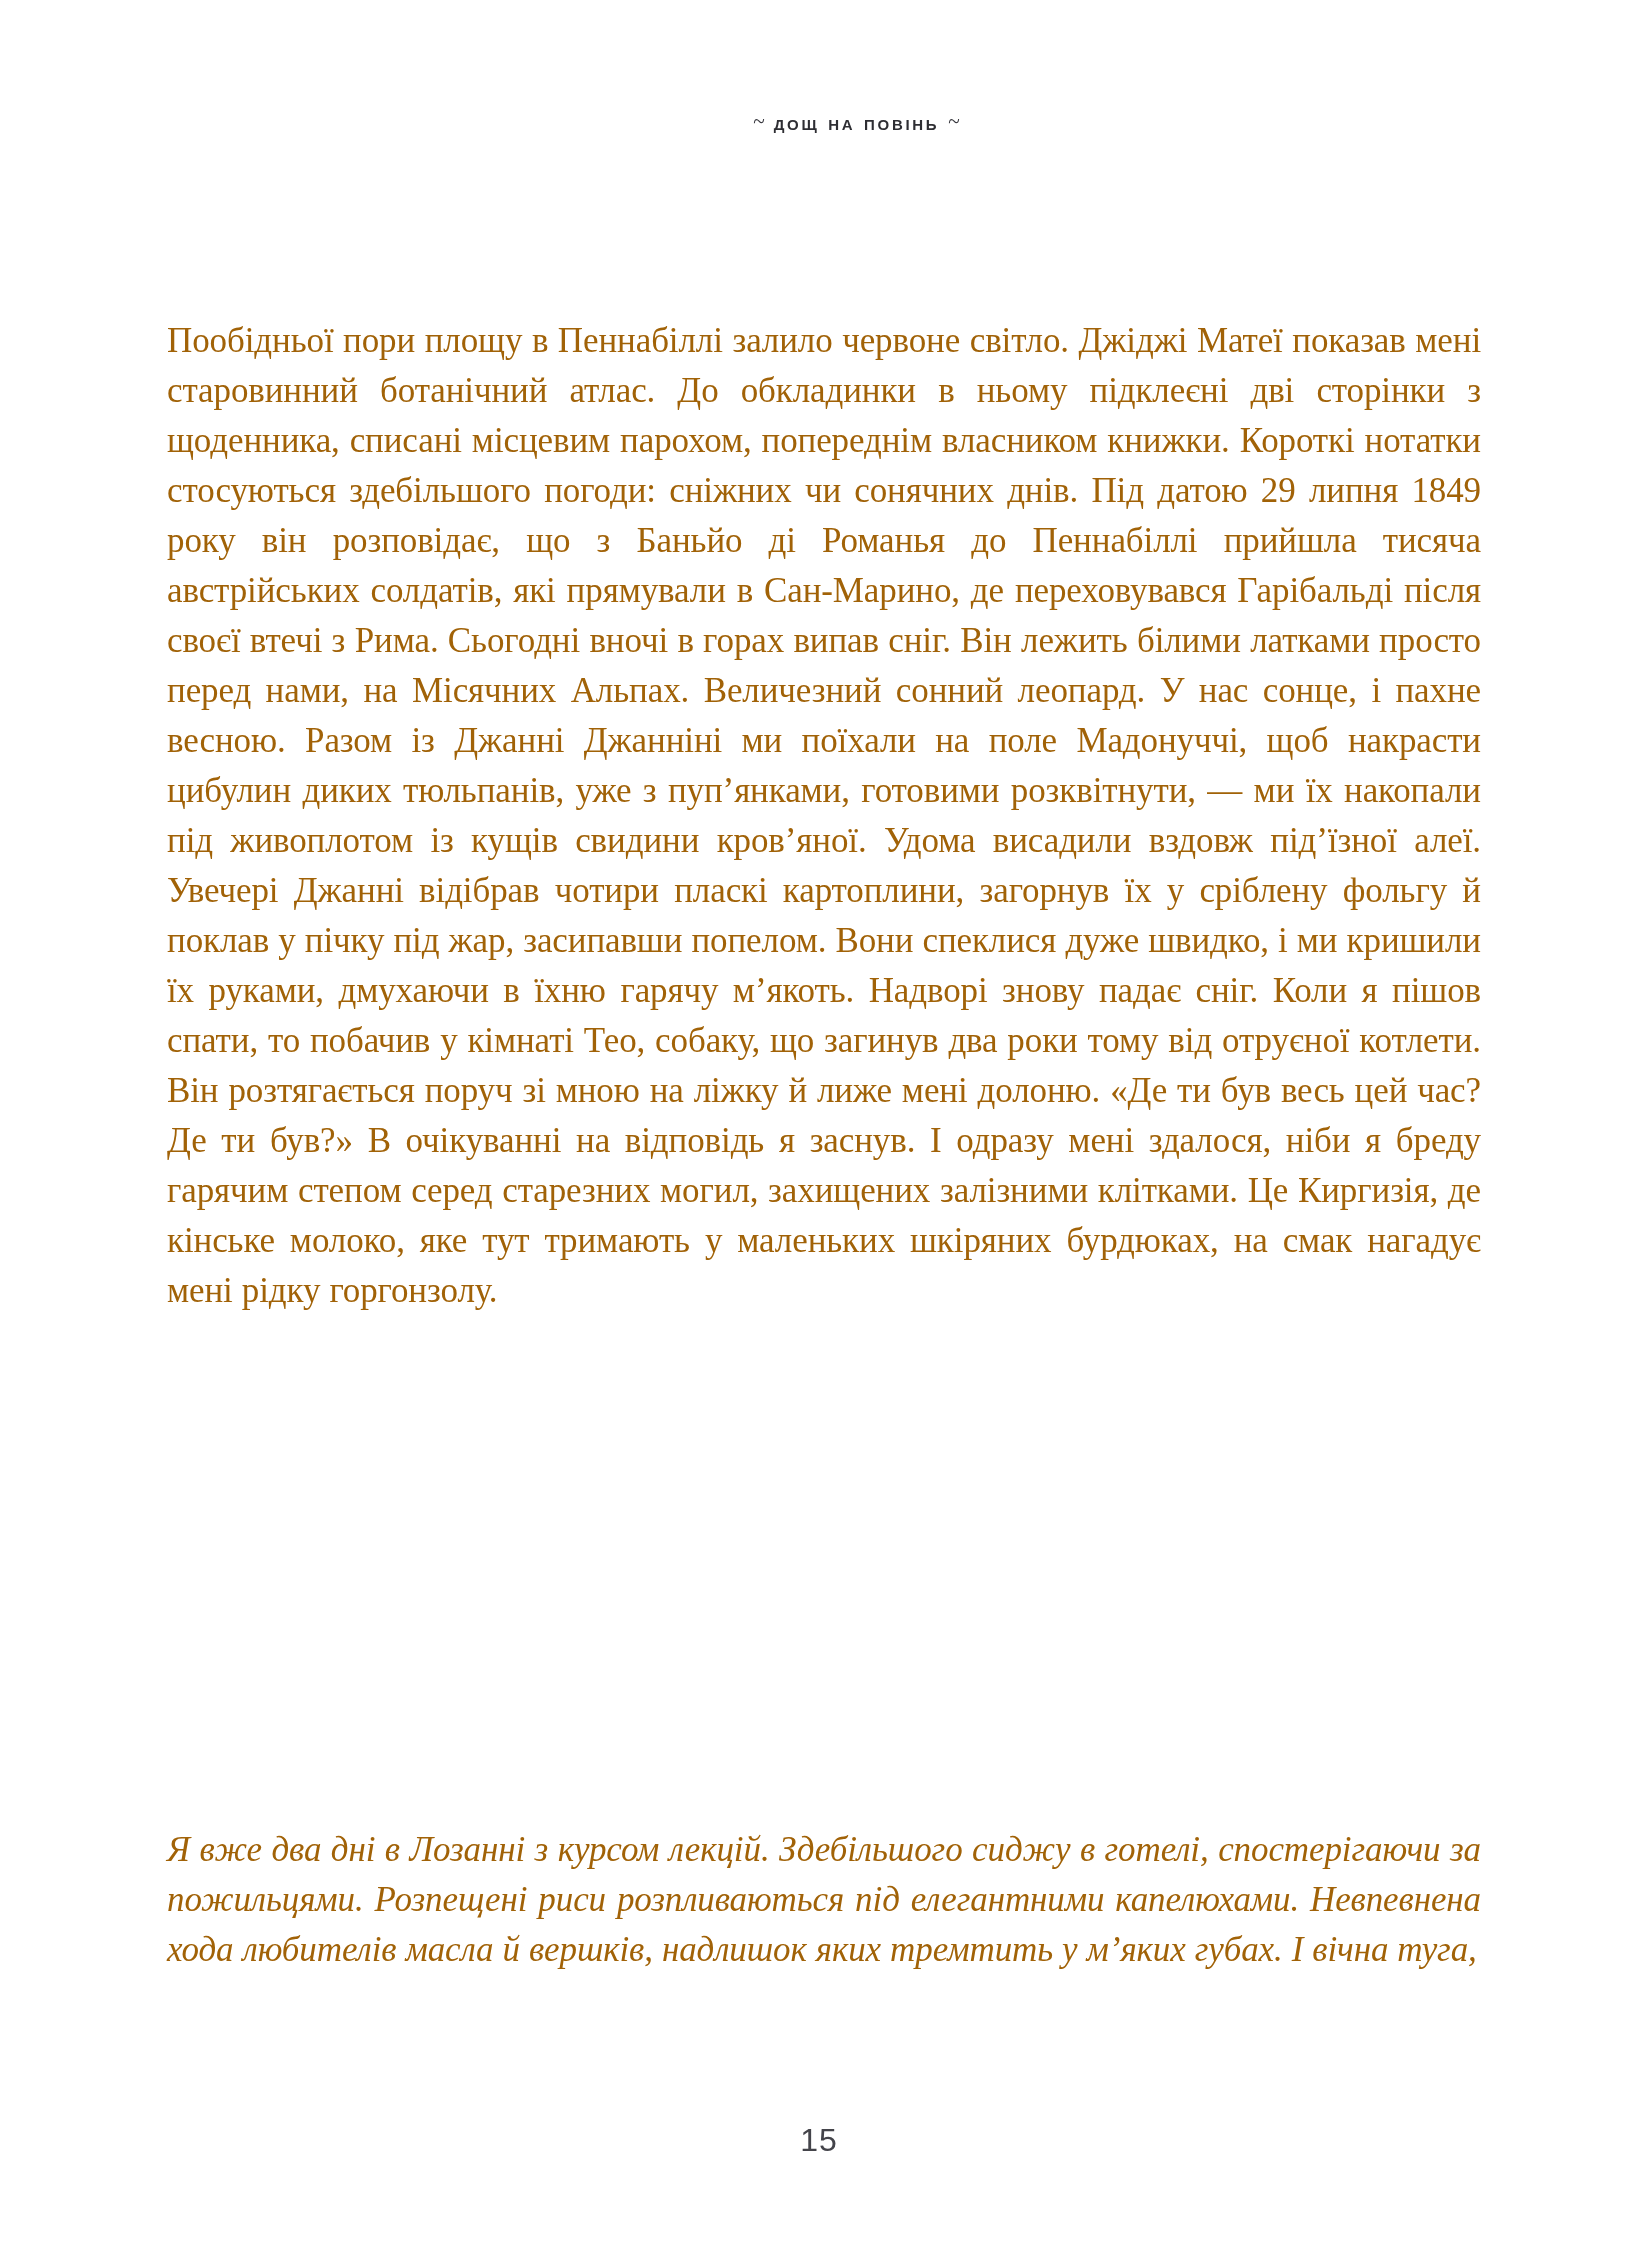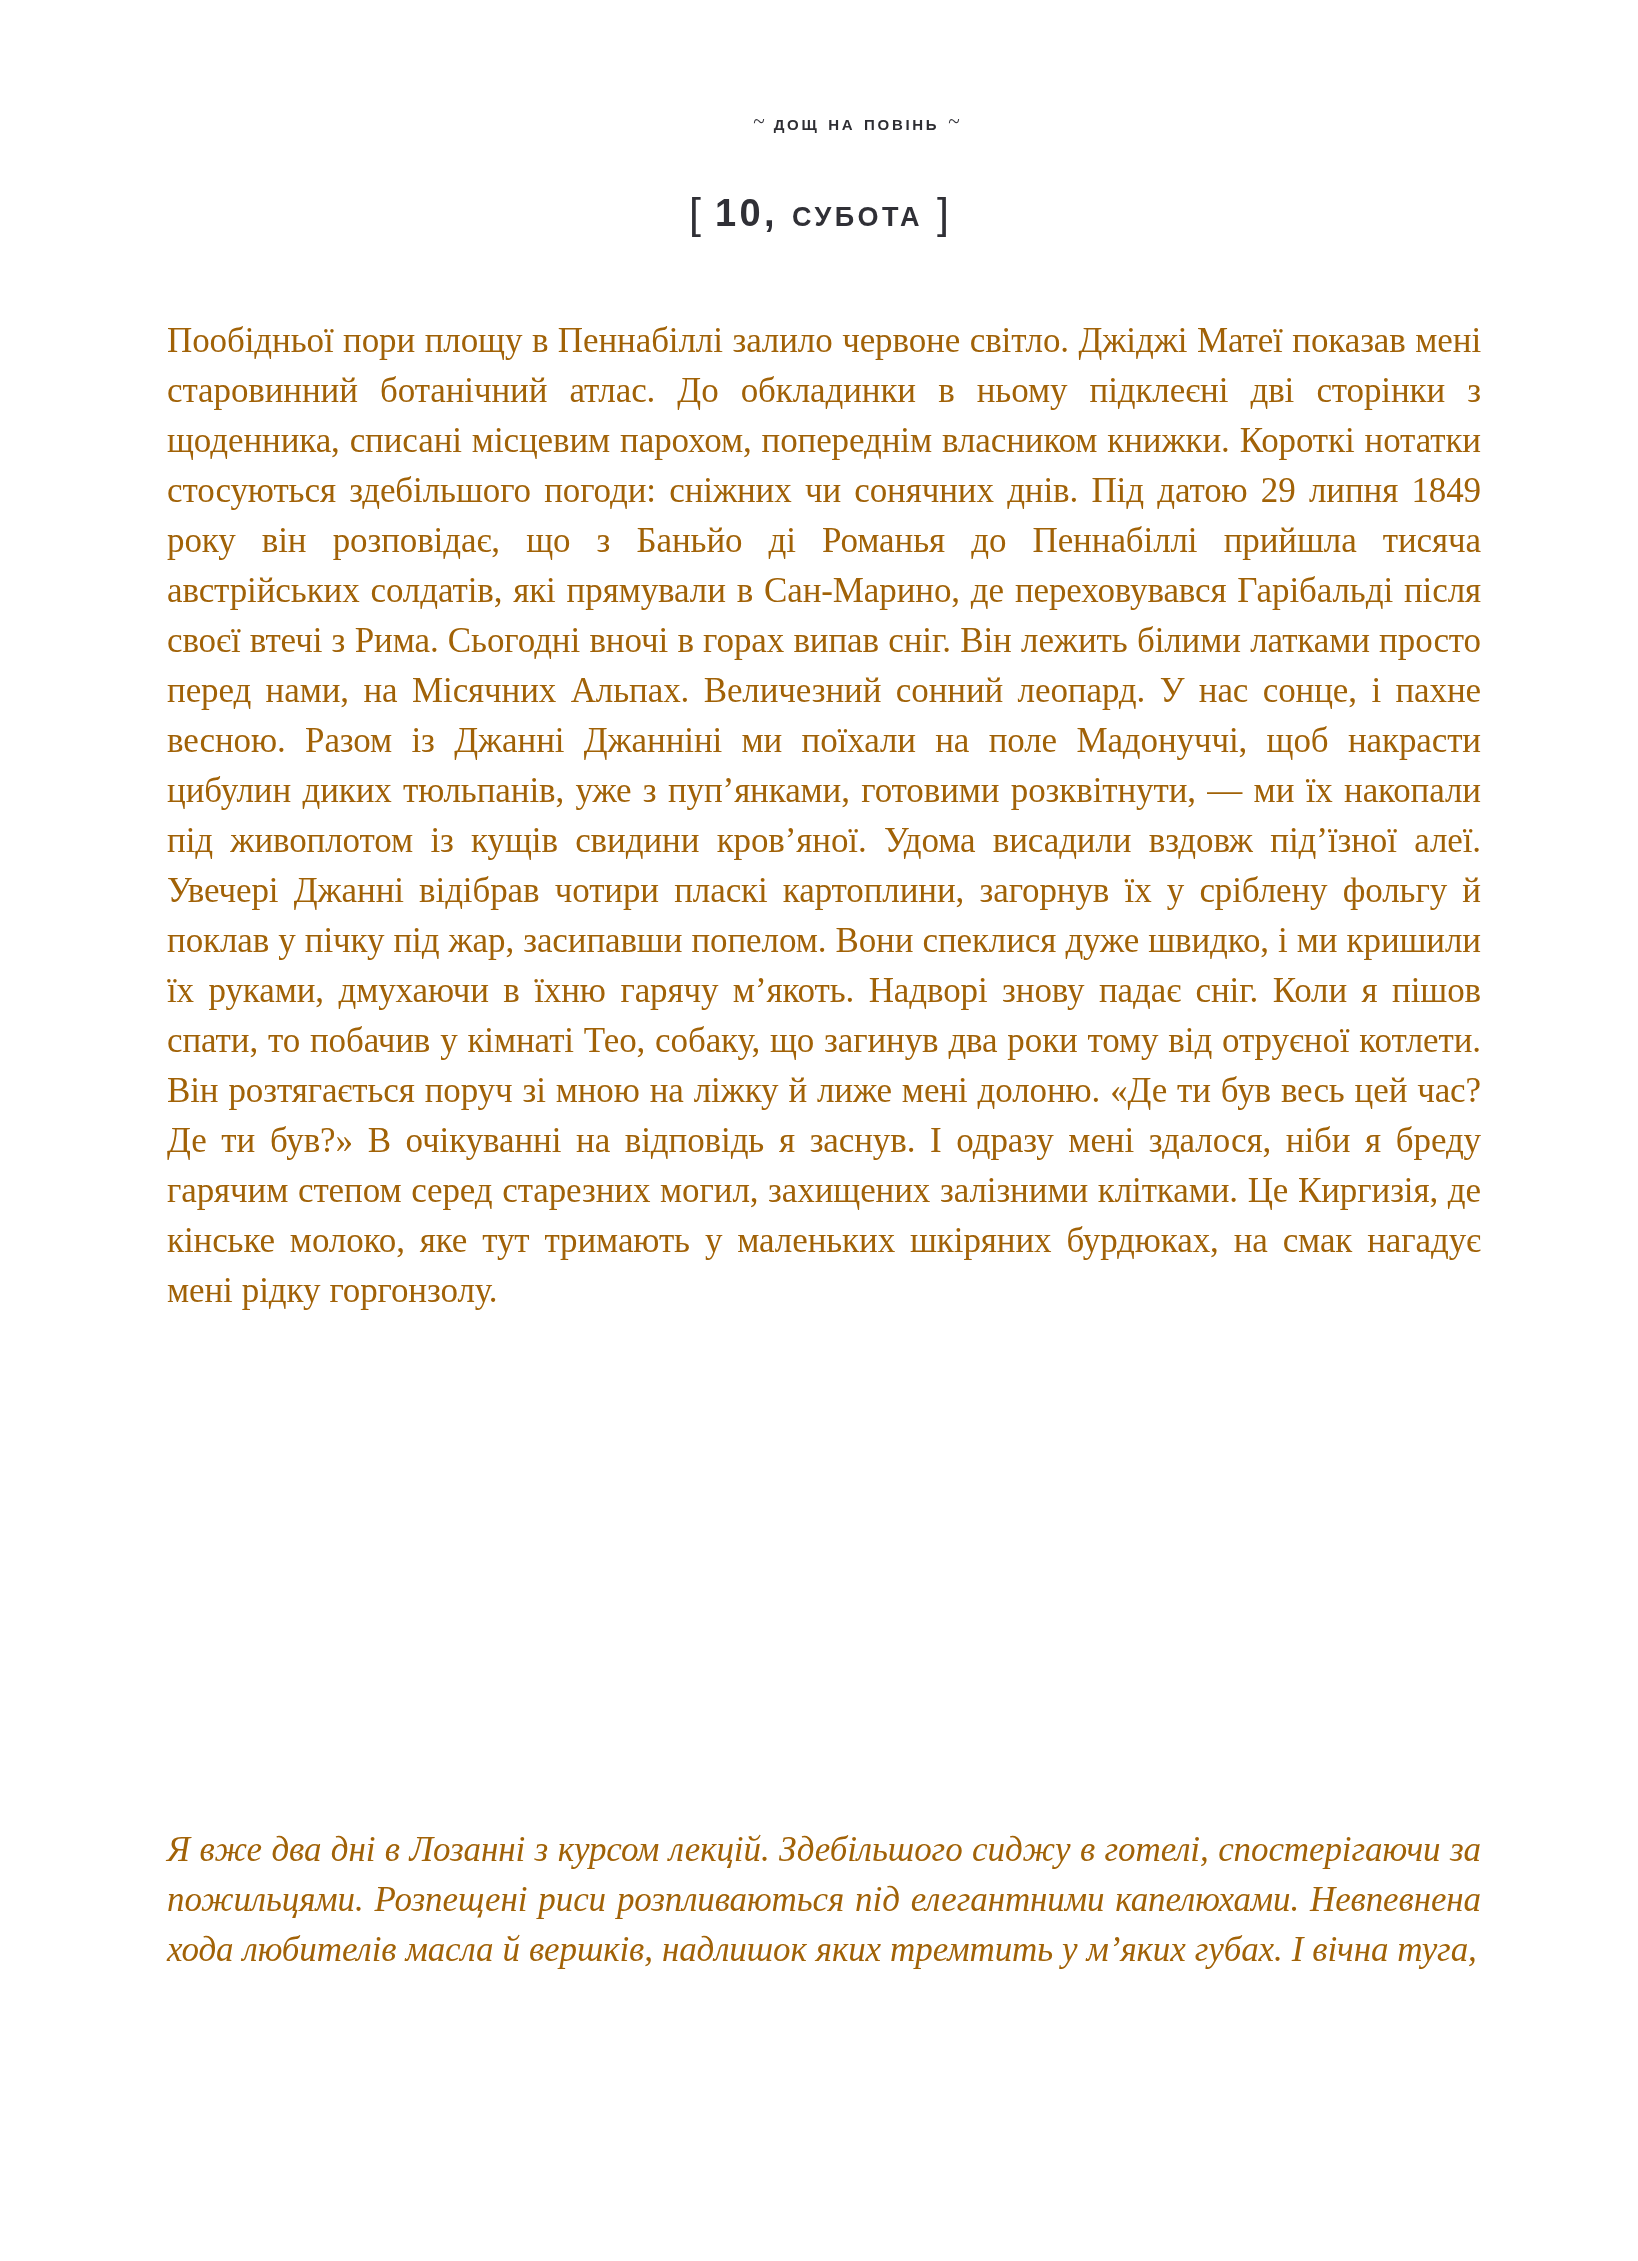--- a/index.html
+++ b/index.html
@@ -121,28 +121,26 @@
 </style>
 </head>
 <body>
 
 <div class="page">
 
   <div class="running-header">
     <span class="rh-text"><span class="tilde">~</span>&nbsp;<span>Дощ на повінь</span>&nbsp;<span class="tilde">~</span></span>
   </div>
 
-  <div class="entry-heading" id="heading-1">
-    <span class="eh-inner"><span class="bracket">[</span>&nbsp;<span>10, субота</span>&nbsp;<span class="bracket">]</span></span>
-  </div>
 
   <div class="body-block" id="paragraph-1">
     <p>Пообідньої пори площу в Пеннабіллі залило червоне світло. Джіджі Матеї показав мені старовинний ботанічний атлас. До обкладинки в ньому підклеєні дві сторінки з щоденника, списані місцевим па­рохом, попереднім власником книжки. Короткі нотатки стосуються здебільшого погоди: сніжних чи сонячних днів. Під датою 29 липня 1849 року він розповідає, що з Баньйо ді Романья до Пеннабіллі при­йшла тисяча австрійських солдатів, які прямували в Сан-Марино, де переховувався Гарібальді після своєї втечі з Рима. Сьогодні вночі в горах випав сніг. Він лежить білими латками просто перед нами, на Місячних Альпах. Величезний сонний леопард. У нас сонце, і пахне весною. Разом із Джанні Джанніні ми поїхали на поле Мадонуччі, щоб накрасти цибулин диких тюльпанів, уже з пуп’янками, готови­ми розквітнути, — ми їх накопали під живоплотом із кущів свидини кров’яної. Удома висадили вздовж під’їзної алеї. Увечері Джанні віді­брав чотири пласкі картоплини, загорнув їх у сріблену фольгу й поклав у пічку під жар, засипавши попелом. Вони спеклися дуже швидко, і ми кришили їх руками, дмухаючи в їхню гарячу м’якоть. Надворі знову падає сніг. Коли я пішов спати, то побачив у кімнаті Тео, собаку, що загинув два роки тому від отруєної котлети. Він розтягається поруч зі мною на ліжку й лиже мені долоню. «Де ти був весь цей час? Де ти був?» В очікуванні на відповідь я заснув. І одразу мені здалося, ніби я бреду гарячим степом серед старезних могил, захищених залізни­ми клітками. Це Киргизія, де кінське молоко, яке тут тримають у ма­леньких шкіряних бурдюках, на смак нагадує мені рідку горгонзолу.</p>
   </div>
 
 
   <div class="body-block" id="paragraph-2">
     <p>Я вже два дні в Лозанні з курсом лекцій. Здебільшого сиджу в го­телі, спостерігаючи за пожильцями. Розпещені риси розпливають­ся під елегантними капелюхами. Невпевнена хода любителів мас­ла й вершків, надлишок яких тремтить у м’яких губах. І вічна туга,</p>
   </div>
 
+  <div class="folio">15</div>
 
 </div>
 
 
 </body></html>

